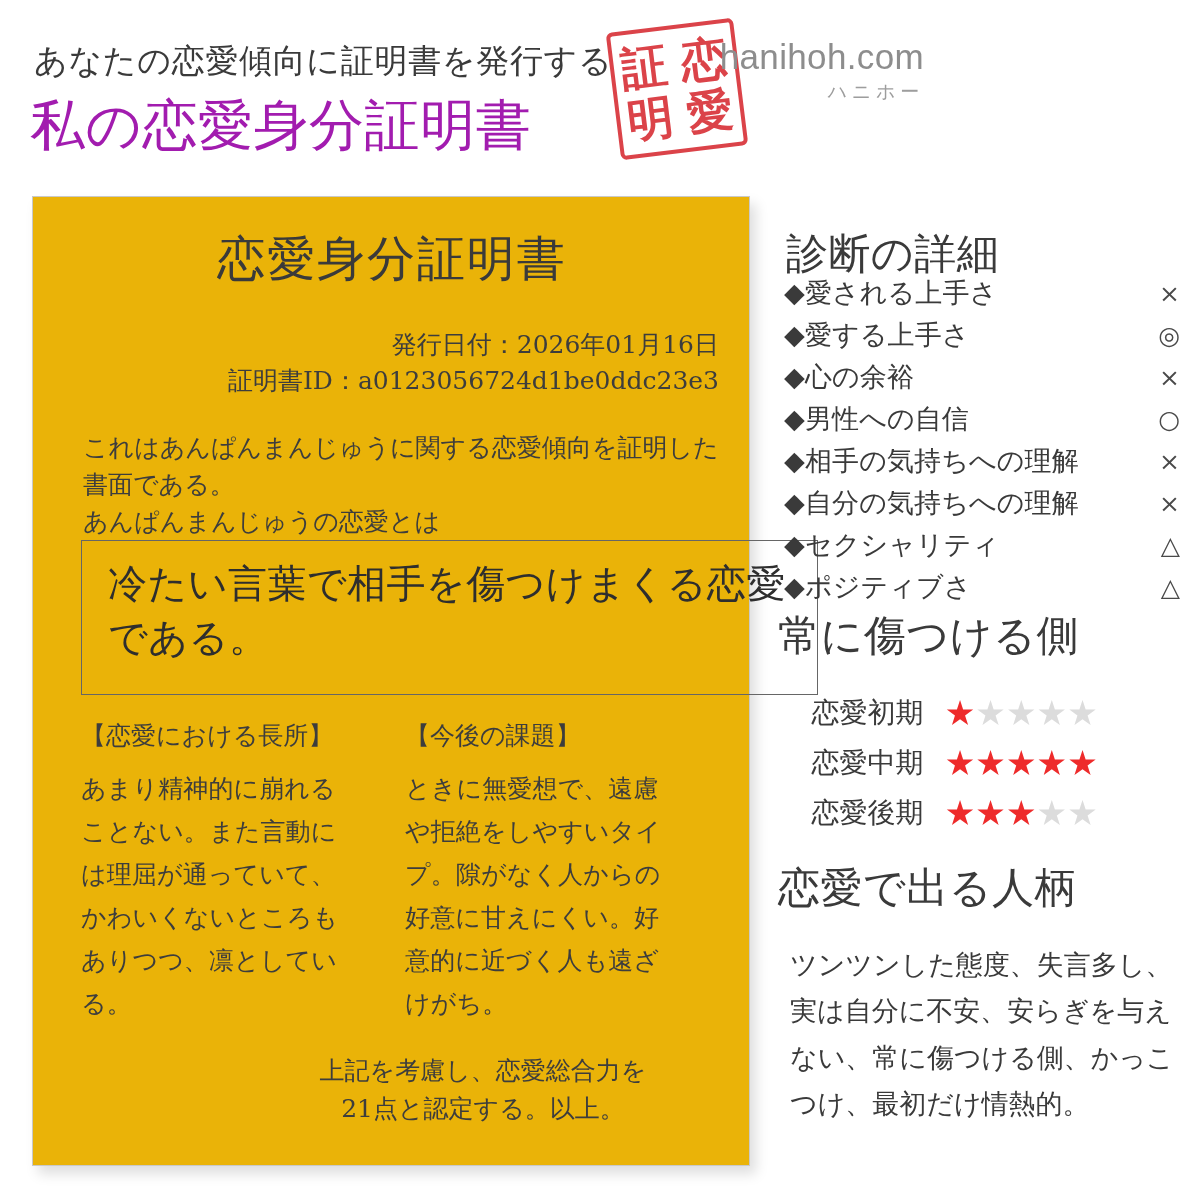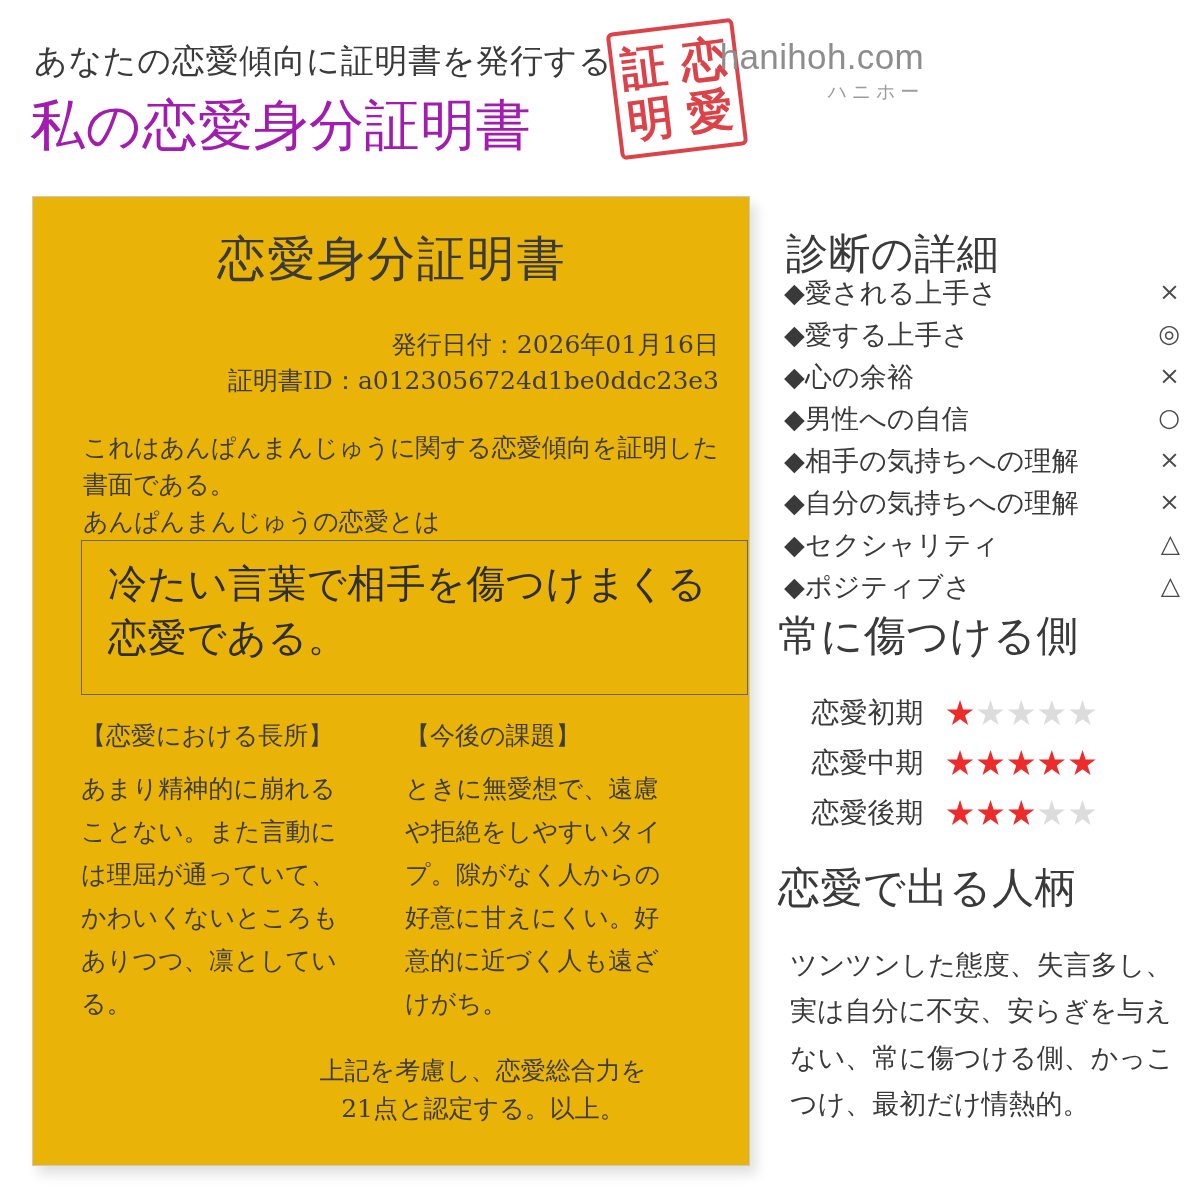--- a/index.html
+++ b/index.html
@@ -112,21 +112,21 @@
     position: absolute;
     left: 50px; top: 232px;
     width: 640px;
     font-size: 25px;
     line-height: 1.48;
     color: #3d3d3d;
   }
   #cert-highlight {
     position: absolute;
     left: 48px; top: 343px;
-    width: 667px;
+    width: 737px;
     min-height: 155px;
     border: 1px solid #666;
     padding: 16px 22px 12px 26px;
     font-size: 39px;
     line-height: 1.38;
     color: #2e2e2e;
     letter-spacing: 0.01em;
   }
 
   .col-heading {
@@ -165,21 +165,21 @@
     font-size: 42px;
     color: #3a3a3a;
     letter-spacing: 0.01em;
     white-space: nowrap;
   }
 
   #detail-heading { position: absolute; left: 16px; top: 12px; margin-top: 24px; }
   #detail-list { position: absolute; left: 14px; top: 82px; width: 400px; }
   .detail-row {
     display: flex;
-    align-items: flex-start;
+    align-items: flex-end;
     justify-content: space-between;
     font-size: 27px;
     line-height: 1.0;
     padding: 7px 0 8px 0;
     color: #3a3a3a;
     white-space: nowrap;
   }
   .detail-label { letter-spacing: 0.005em; }
   .detail-mark { font-size: 25px; color: #4a4a4a; padding-right: 4px; }
 

